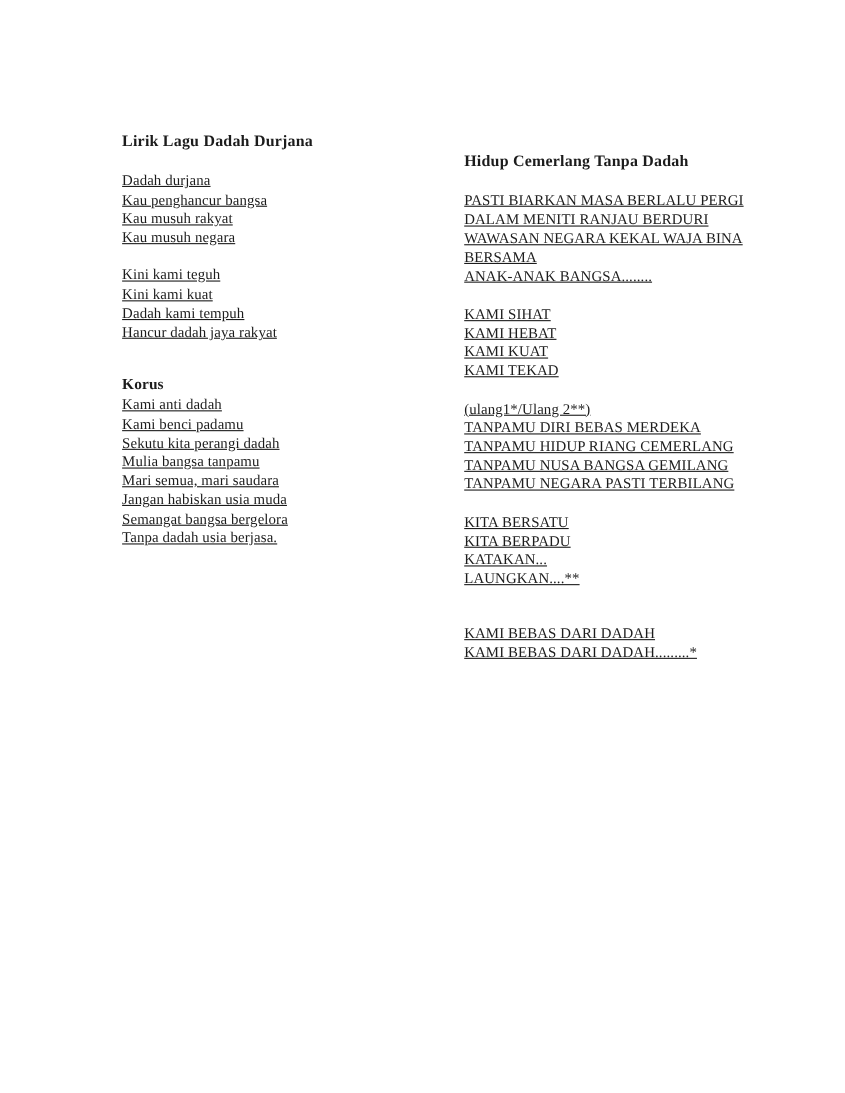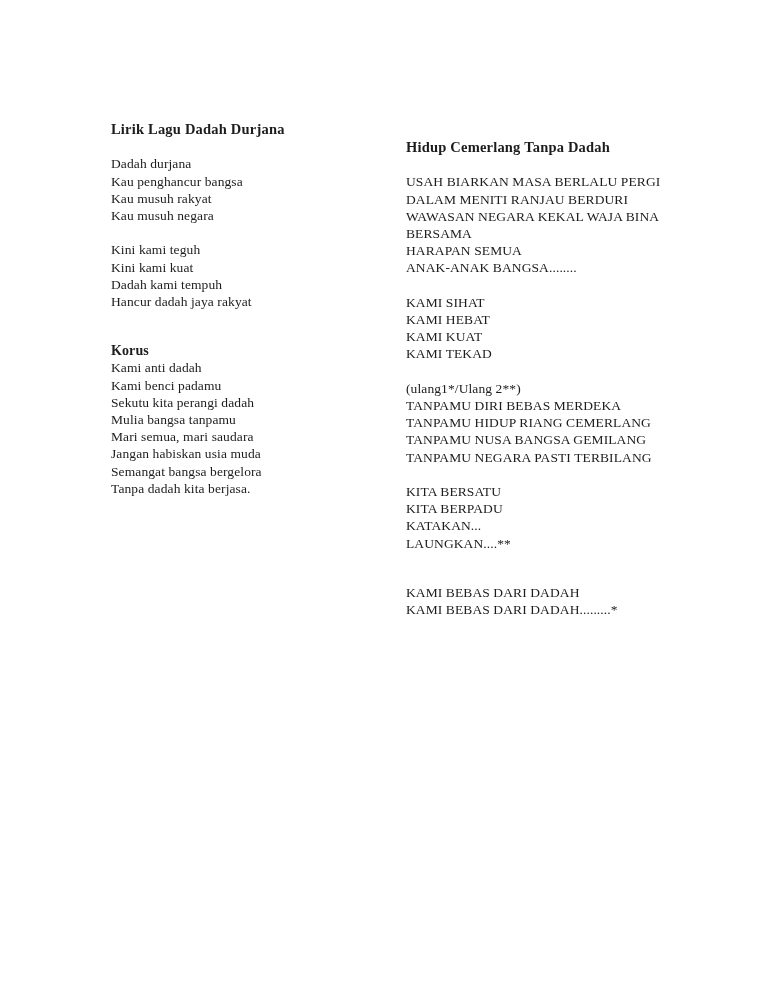--- a/index.html
+++ b/index.html
@@ -16,39 +16,40 @@
     font-family: "Liberation Serif", "DejaVu Serif", serif;
     color: #1c1c1c;
     font-size: 13.5px;
     line-height: 17.2px;
     letter-spacing: 0.1px;
   }
   .col {
     position: absolute;
   }
   .col-left  { left: 111px; top: 121px; width: 290px; }
-  .col-right { left: 406px; top: 139px; width: 330px; }
+  .col-right { left: 422px; top: 139px; width: 330px; }
   .song-title {
     font-weight: bold;
     font-size: 14.5px;
     margin: 0 0 17.2px 0; 
     line-height: 17.2px;
     letter-spacing: 0.2px;
   }
   .stanza {
     margin: 0 0 17.2px 0; 
   }
   .stanza:last-child { margin-bottom: 0; margin-top: 32px; }
   .stanza-heading {
     font-weight: bold;
     font-size: 14px;
     line-height: 17.2px;
   }
   .line {
     white-space: pre;
+    text-decoration: underline;
   }
 </style>
 </head>
 <body>
 
 <div class="page">
 
   <div class="col col-left">
     <div class="song-title">Lirik Lagu Dadah Durjana</div>
 
@@ -69,34 +70,33 @@
     <div class="stanza">
       <div class="stanza-heading">Korus</div>
       <div>
           <div class="line">Kami anti dadah</div>
           <div class="line">Kami benci padamu</div>
           <div class="line">Sekutu kita perangi dadah</div>
           <div class="line">Mulia bangsa tanpamu</div>
           <div class="line">Mari semua, mari saudara</div>
           <div class="line">Jangan habiskan usia muda</div>
           <div class="line">Semangat bangsa bergelora</div>
-          <div class="line">Tanpa dadah kita berjasa.</div>
+          <div class="line">Tanpa dadah usia berjasa.</div>
         </div>
     </div>
   </div>
 
   <div class="col col-right">
     <div class="song-title">Hidup Cemerlang Tanpa Dadah</div>
 
     <div class="stanza">
-        <div class="line">USAH BIARKAN MASA BERLALU PERGI</div>
+        <div class="line">PASTI BIARKAN MASA BERLALU PERGI</div>
         <div class="line">DALAM MENITI RANJAU BERDURI</div>
         <div class="line">WAWASAN NEGARA KEKAL WAJA BINA</div>
         <div class="line">BERSAMA</div>
-        <div class="line">HARAPAN SEMUA</div>
         <div class="line">ANAK-ANAK BANGSA........</div>
       </div>
 
     <div class="stanza">
         <div class="line">KAMI SIHAT</div>
         <div class="line">KAMI HEBAT</div>
         <div class="line">KAMI KUAT</div>
         <div class="line">KAMI TEKAD</div>
       </div>
 

